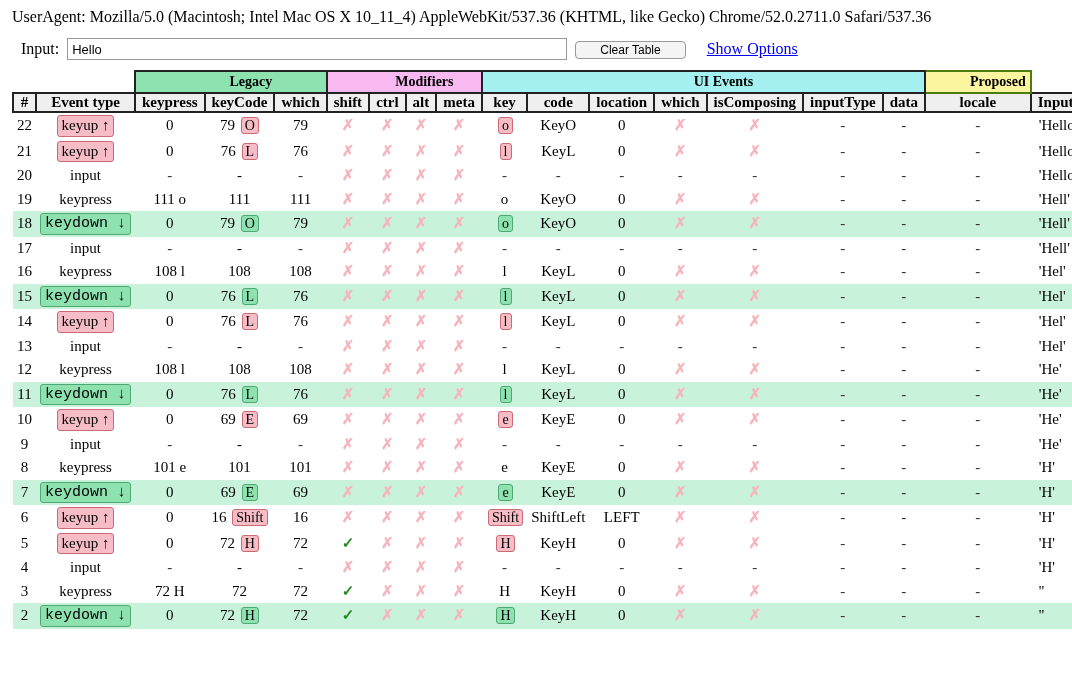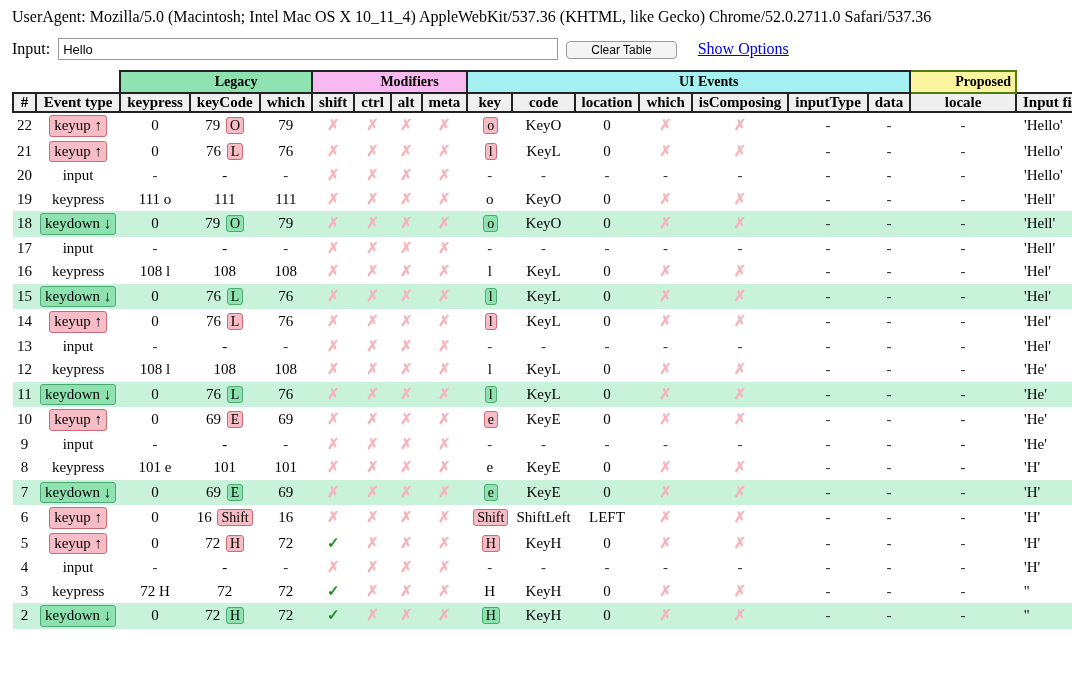--- a/index.html
+++ b/index.html
@@ -7,21 +7,21 @@
     padding: 0;
     font-family: "Times New Roman", Times, serif;
     font-size: 16px;
     background: #fff;
     color: #000;
   }
   .wrap { padding: 8px 12px 20px 12px; width: 1048px; }
   h1 { font-size: 32px; font-weight: bold; margin: 4px 0 18px 0; }
   .ua-line { margin-bottom: 12px; }
   .input-row { margin-bottom: 10px; }
-  .input-row label { margin-right: 4px; }
+  .input-row label { margin-right: 4px; margin-left: 9px; }
   .input-row input[type=text]{
     width: 490px; height: 18px; font-size: 13px;
     border: 1px solid #999; padding: 1px 4px;
   }
   .input-row button{
     font-size: 12px; padding: 1px 24px; border-radius: 4px;
     border: 1px solid #999; background: #f4f4f4; cursor: pointer;
     margin-left: 4px;
     text-align: right;
   }
@@ -54,21 +54,21 @@
   .col-evt { width: 96px; }
 
   
   .pill {
     display: inline-block;
     border-radius: 3px;
     padding: 0px 4px 0 4px;
     font-size: 15px;
   }
   .pill-up   { background: #f7bdc6; border: 1px solid #c96a75; }
-  .pill-down { background: #8ee2b0; border: 1px solid #4fa874; }
+  .pill-down { background: #8ee2b0; border: 1px solid #4fa874; font-family: Liberation Mono, monospace; }
   .arrow { font-weight: bold; }
 
   
   .kchip {
     display: inline-block;
     border-radius: 3px;
     padding: 0px 3px;
     margin-left: 2px;
     font-size: 14px;
     line-height: 1.1;

